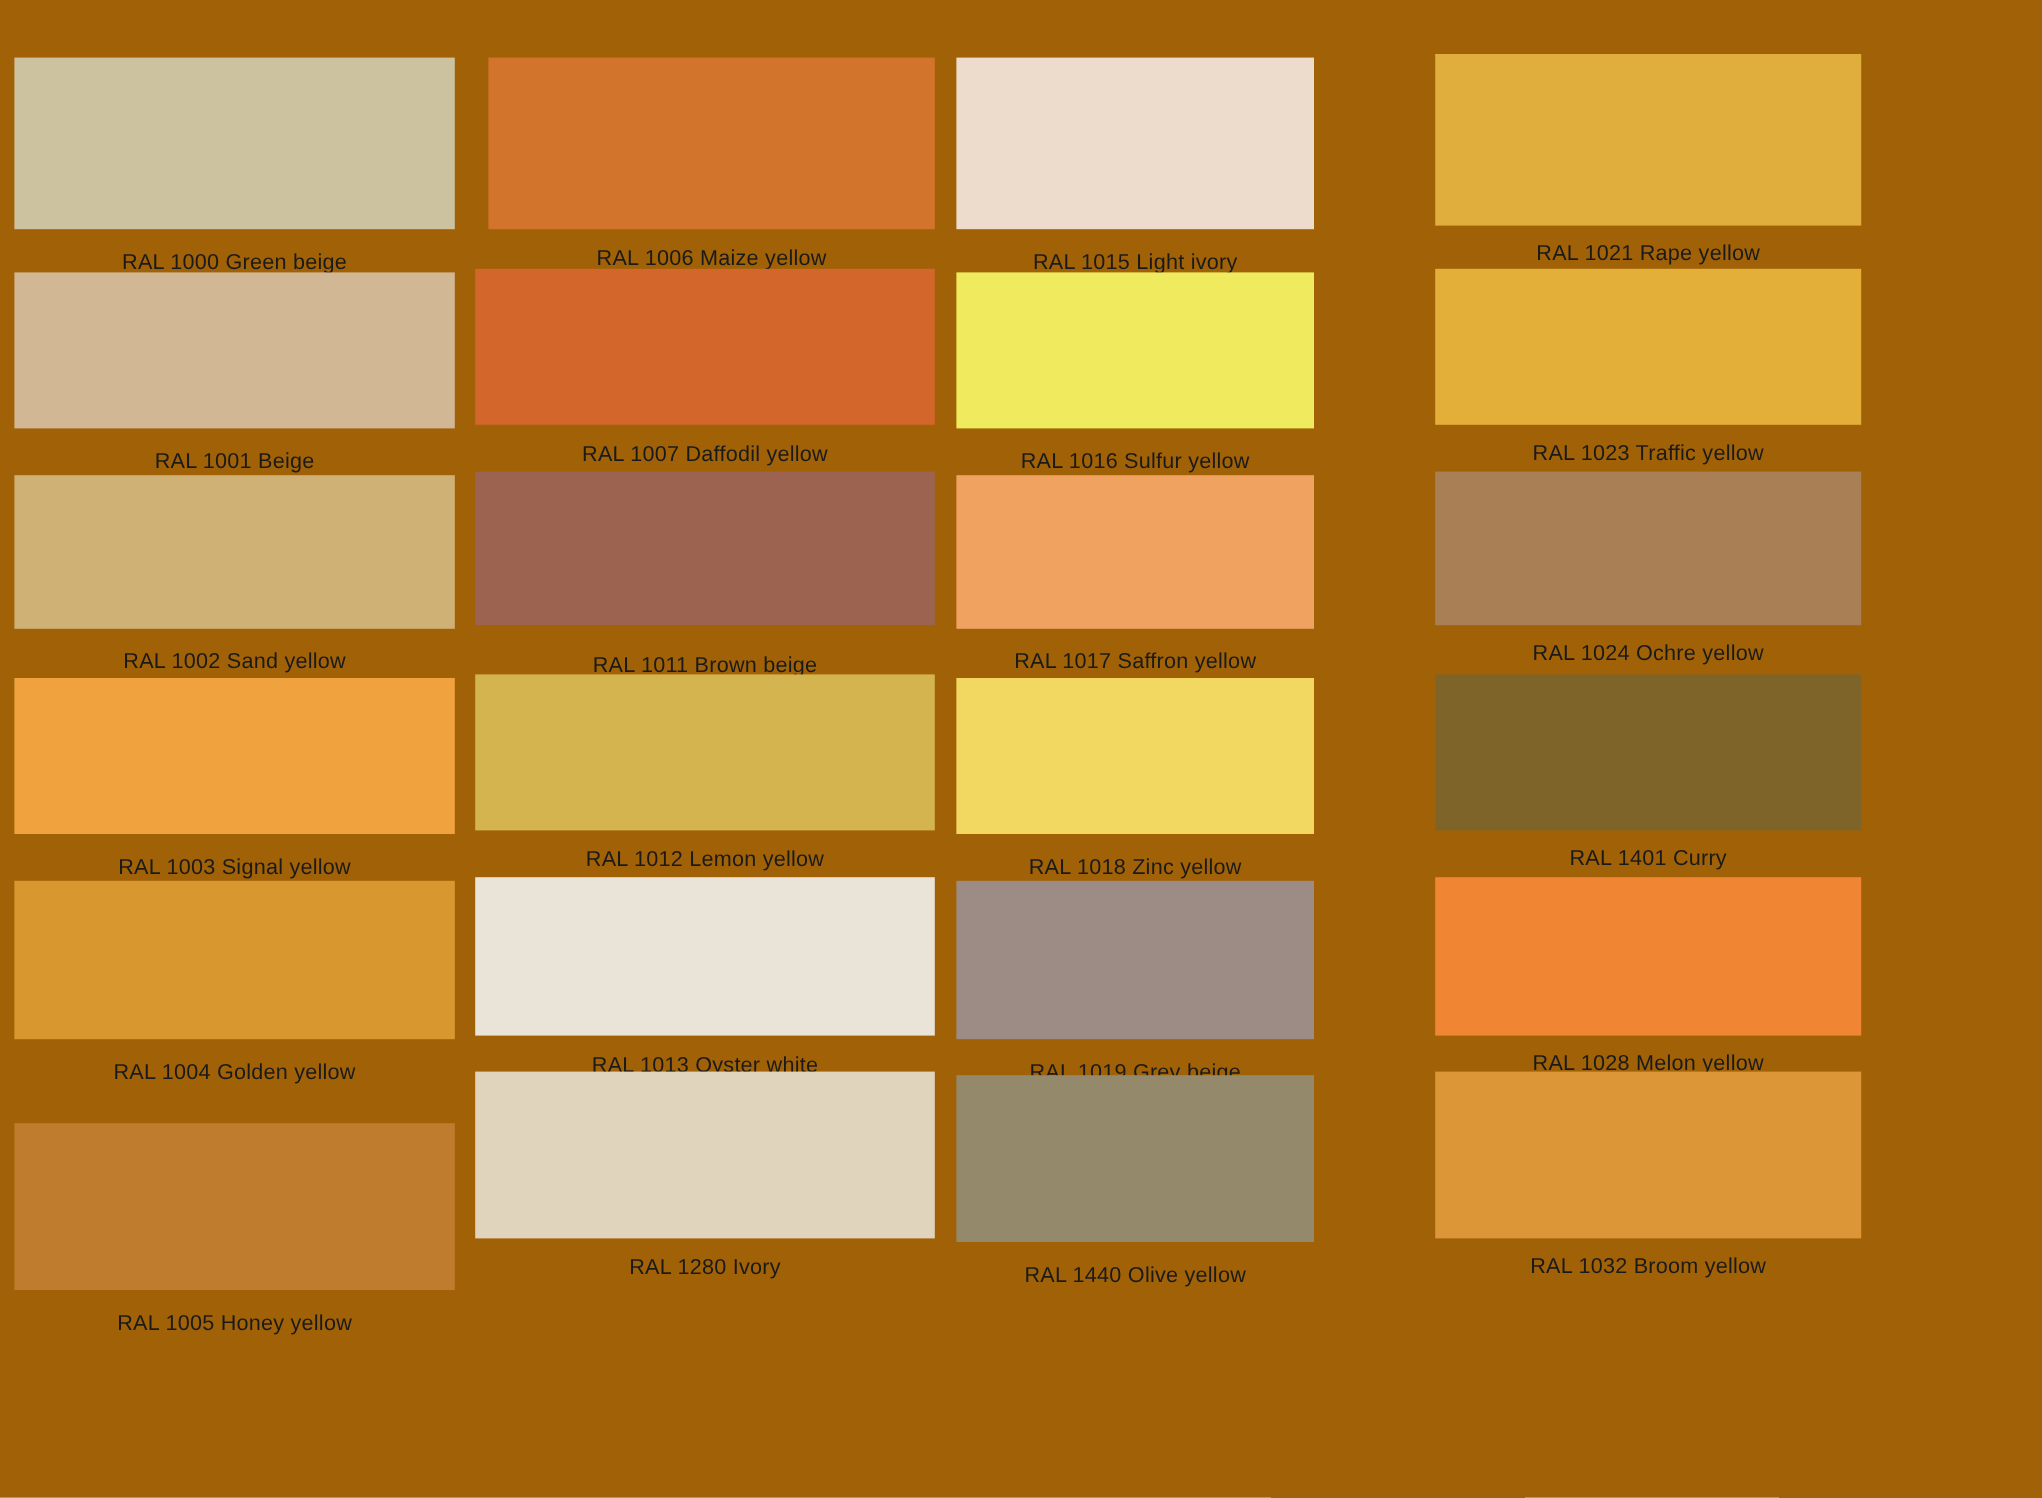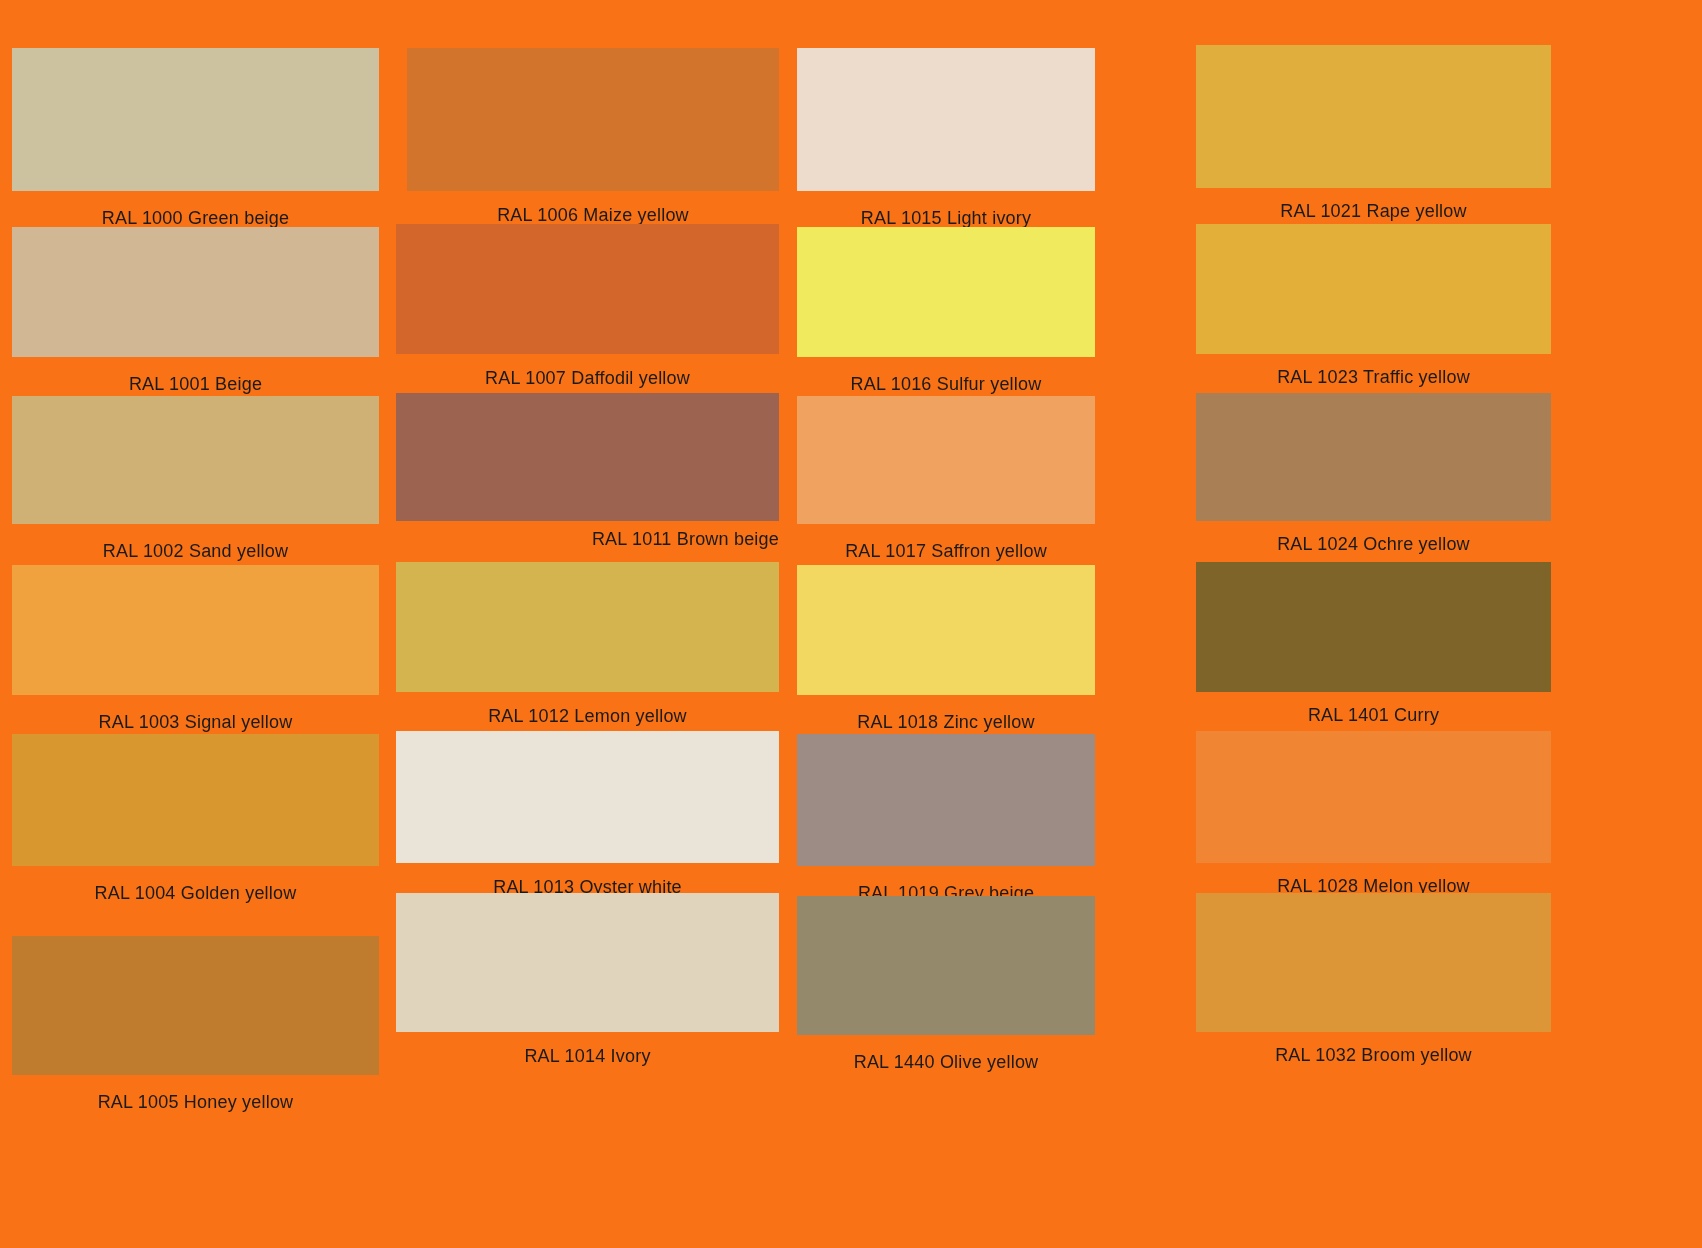--- a/index.html
+++ b/index.html
@@ -10,21 +10,21 @@
   body {
     width: 1702px;
     height: 1248px;
     font-family: "Liberation Sans", sans-serif;
     overflow: hidden;
   }
   #chart-root {
     position: relative;
     width: 1702px;
     height: 1248px;
-    background: #f97316;
+    background: #a16207;
   }
   .swatch-grid {
     position: absolute;
     left: 0;
     top: 0;
     width: 1702px;
     height: 1248px;
   }
   .swatch-cell {
     position: absolute;
@@ -104,33 +104,33 @@
       <div class="swatch-cell col-1 row-0" style="top: 48px; padding-left: 11px;">
         <div class="swatch-chip chip-h-a" title="RAL 1006 Maize yellow" style="background: rgb(210, 116, 44);"></div>
         <div class="swatch-label lbl-gap-a" style="margin-top: 15px;">RAL 1006 Maize yellow</div>
       </div>
       <div class="swatch-cell col-1 row-1" style="top: 224px;">
         <div class="swatch-chip chip-h-b" title="RAL 1007 Daffodil yellow" style="background: rgb(210, 102, 43);"></div>
         <div class="swatch-label lbl-gap-b" style="margin-top: 15px;">RAL 1007 Daffodil yellow</div>
       </div>
       <div class="swatch-cell col-1 row-2" style="top: 393px;">
         <div class="swatch-chip chip-h-c" title="RAL 1011 Brown beige" style="background: rgb(156, 100, 80);"></div>
-        <div class="swatch-label lbl-gap-c" style="margin-top: 9px; text-align: right;">RAL 1011 Brown beige</div>
+        <div class="swatch-label lbl-gap-c" style="margin-top: 24px;">RAL 1011 Brown beige</div>
       </div>
       <div class="swatch-cell col-1 row-3" style="top: 562px;">
         <div class="swatch-chip chip-h-d" title="RAL 1012 Lemon yellow" style="background: rgb(212, 180, 78);"></div>
         <div class="swatch-label lbl-gap-d" style="margin-top: 15px;">RAL 1012 Lemon yellow</div>
       </div>
       <div class="swatch-cell col-1 row-4" style="top: 731px;">
         <div class="swatch-chip chip-h-e" title="RAL 1013 Oyster white" style="background: rgb(233, 227, 216);"></div>
         <div class="swatch-label lbl-gap-e" style="margin-top: 15px;">RAL 1013 Oyster white</div>
       </div>
       <div class="swatch-cell col-1 row-5" style="top: 893px;">
         <div class="swatch-chip chip-h-f" title="RAL 1014 Ivory" style="background: rgb(225, 212, 188);"></div>
-        <div class="swatch-label lbl-gap-f" style="margin-top: 15px;">RAL 1014 Ivory</div>
+        <div class="swatch-label lbl-gap-f" style="margin-top: 15px;">RAL 1280 Ivory</div>
       </div>
       <div class="swatch-cell col-2 row-0" style="top: 48px;">
         <div class="swatch-chip chip-h-a" title="RAL 1015 Light ivory" style="background: rgb(237, 220, 204);"></div>
         <div class="swatch-label lbl-gap-a" style="margin-top: 18px;">RAL 1015 Light ivory</div>
       </div>
       <div class="swatch-cell col-2 row-1" style="top: 227px;">
         <div class="swatch-chip chip-h-b" title="RAL 1016 Sulfur yellow" style="background: rgb(240, 235, 94);"></div>
         <div class="swatch-label lbl-gap-b" style="margin-top: 18px;">RAL 1016 Sulfur yellow</div>
       </div>
       <div class="swatch-cell col-2 row-2" style="top: 396px;">

